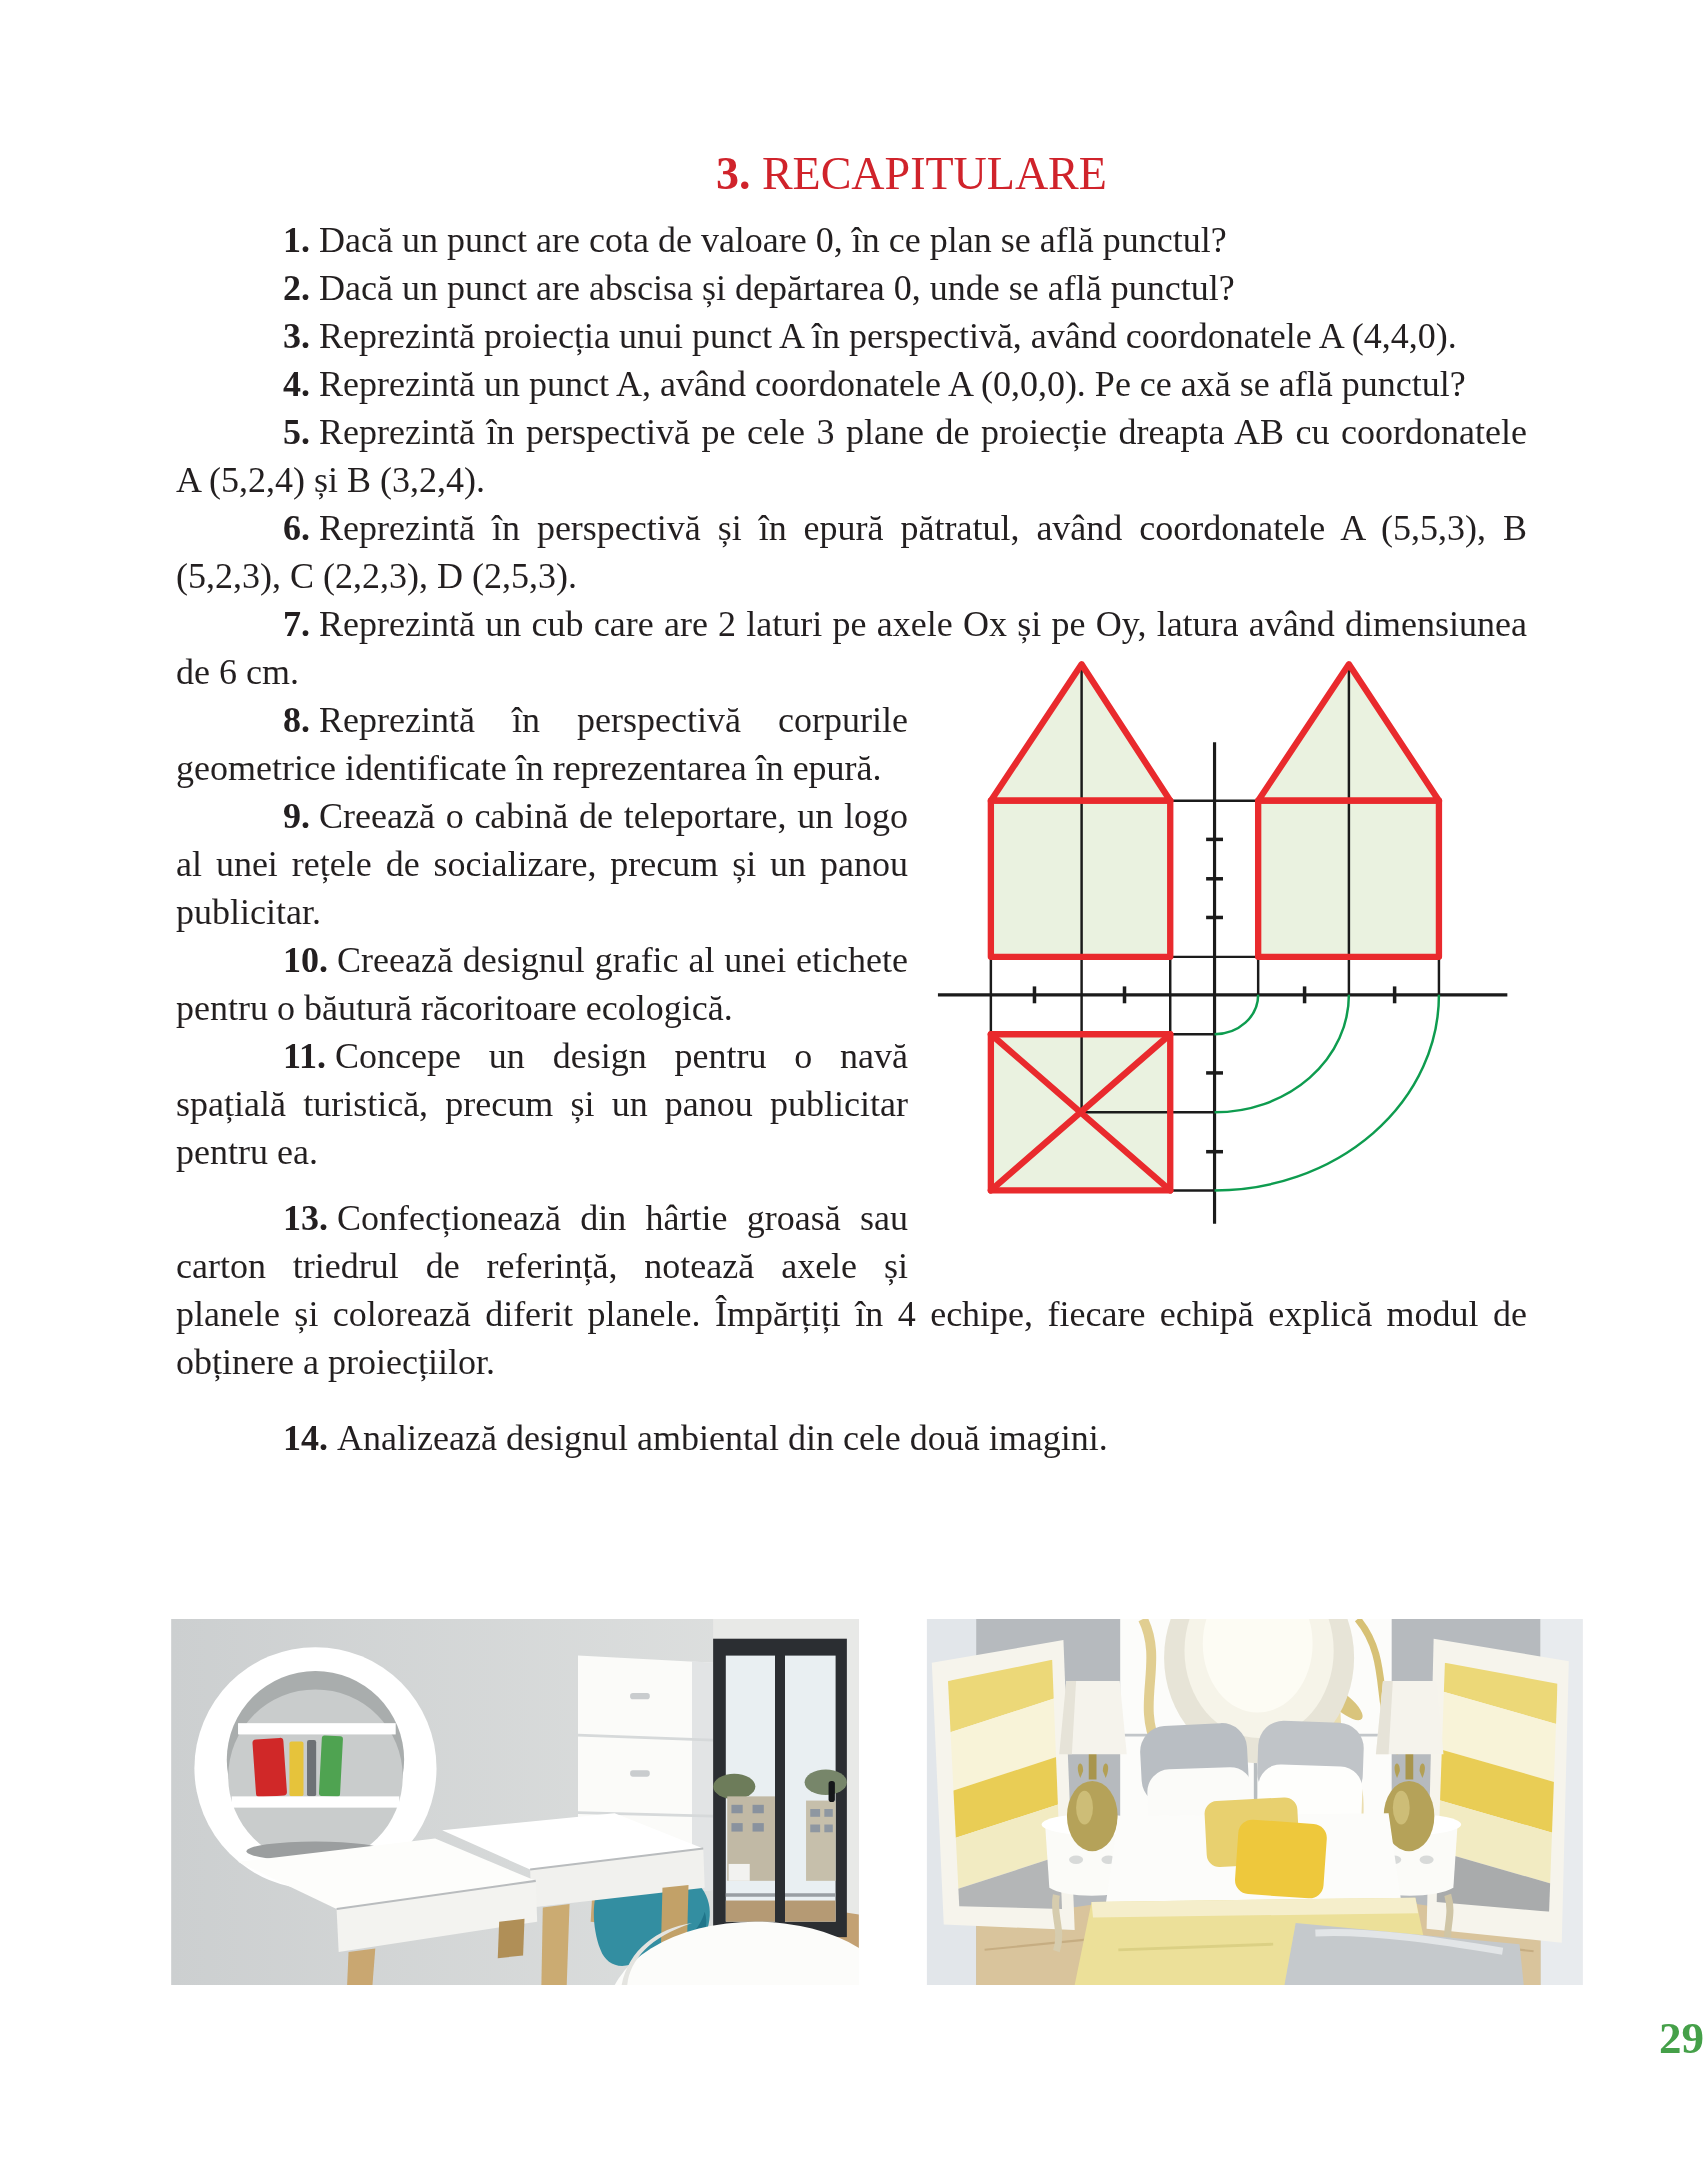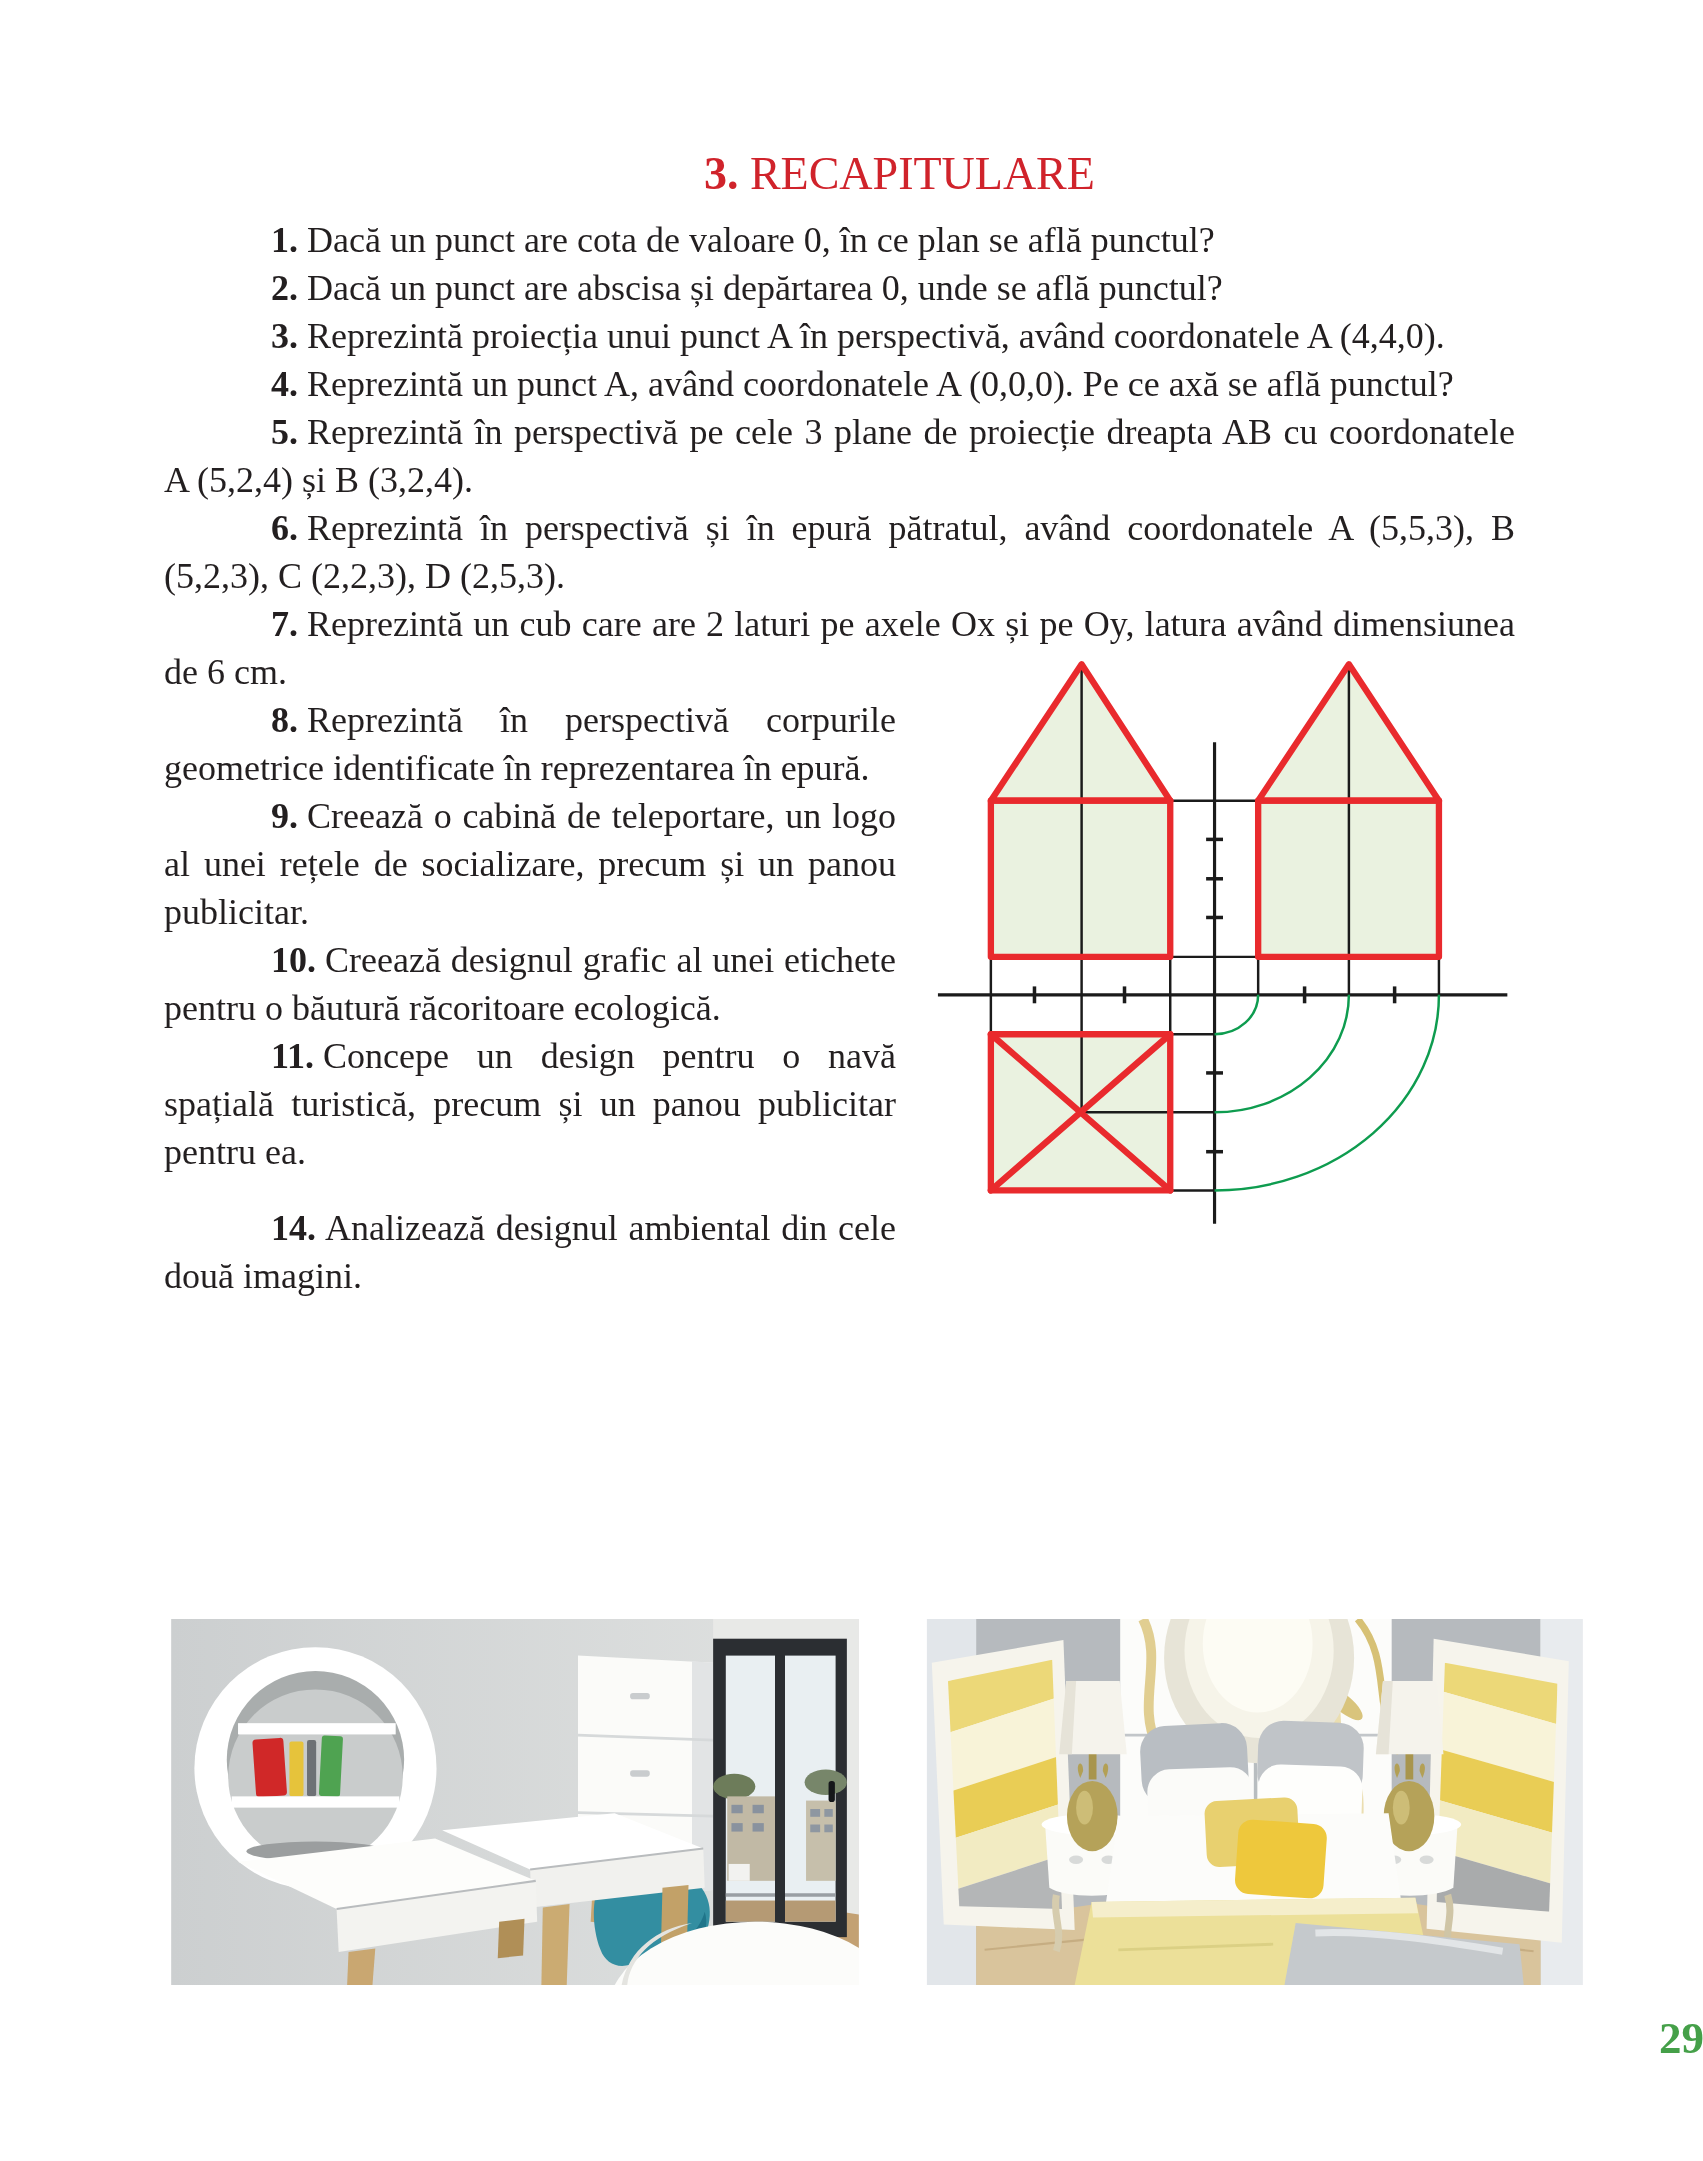--- a/index.html
+++ b/index.html
@@ -1,18 +1,18 @@
 <!DOCTYPE html>
 <html lang="ro" style="font-size:11.3px"><head>
 <meta charset="utf-8">
 <style>
   html,body{margin:0;padding:0;background:#ffffff;}
   .page{position:relative;width:1704px;height:2161px;background:#ffffff;overflow:hidden;
         font-family:"Liberation Serif","DejaVu Serif",serif;color:#231f20;}
-  .content{position:absolute;left:164px;top:148px;width:1351px;}
+  .content{position:absolute;left:176px;top:148px;width:1351px;}
   h1.title{margin:0 0 15.5px 0;padding-left:120px;text-align:center;font-weight:normal;
            font-size:46px;line-height:1.15;color:#d0232b;}
   h1.title .tnum{font-weight:bold;margin-right:11.3px;}
   p.ex{margin:0;font-size:36px;line-height:48px;text-align:justify;text-indent:107px;}
   p.ex .num{font-weight:bold;margin-right:9.1px;}
   .fig-space{float:right;width:619px;height:563px;}
   p.m13{margin-top:17.6px;}
   p.m14{margin-top:28px;}
   p.clear{clear:both;}
   .figure{position:absolute;left:936px;top:655px;width:619px;height:577px;}
@@ -46,20 +46,21 @@
     <p class="ex"><span class="num">6.</span><span>Reprezintă în perspectivă și în epură pătratul, având coordonatele A (5,5,3), B (5,2,3), C (2,2,3), D (2,5,3).</span></p>
     <p class="ex"><span class="num">7.</span><span>Reprezintă un cub care are 2 laturi pe axele Ox și pe Oy, latura având dimensiunea de 6 cm.</span></p>
 
     <div class="fig-space"></div>
 
     <p class="ex"><span class="num">8.</span><span>Reprezintă în perspectivă corpurile geometrice identificate în reprezentarea în epură.</span></p>
     <p class="ex"><span class="num">9.</span><span>Creează o cabină de teleportare, un logo al unei rețele de socializare, precum și un panou publicitar.</span></p>
     <p class="ex"><span class="num">10.</span><span>Creează designul grafic al unei etichete pentru o băutură răcoritoare ecologică.</span></p>
     <p class="ex"><span class="num">11.</span><span>Concepe un design pentru o navă spațială turistică, precum și un panou publicitar pentru ea.</span></p>
 
+    <p class="ex m13"><span class="num">13.</span><span>Confecționează din hârtie groasă sau carton triedrul de referință, notează axele și planele și colorează diferit planele. Împărțiți în 4 echipe, fiecare echipă explică modul de obținere a proiecțiilor.</span></p>
     <p class="ex m14"><span class="num">14.</span><span>Analizează designul ambiental din cele două imagini.</span></p>
   </div>
 
   <svg class="figure" viewBox="0 0 880 820" xmlns="http://www.w3.org/2000/svg">
 
     <g>
       <path class="shapefill" d="M78,207 L207,13 L333,207 Z"></path>
       <rect class="shapefill" x="78" y="207" width="255" height="222"></rect>
       <path class="shapefill" d="M458,207 L587,13 L715,207 Z"></path>
       <rect class="shapefill" x="458" y="207" width="257" height="222"></rect>

